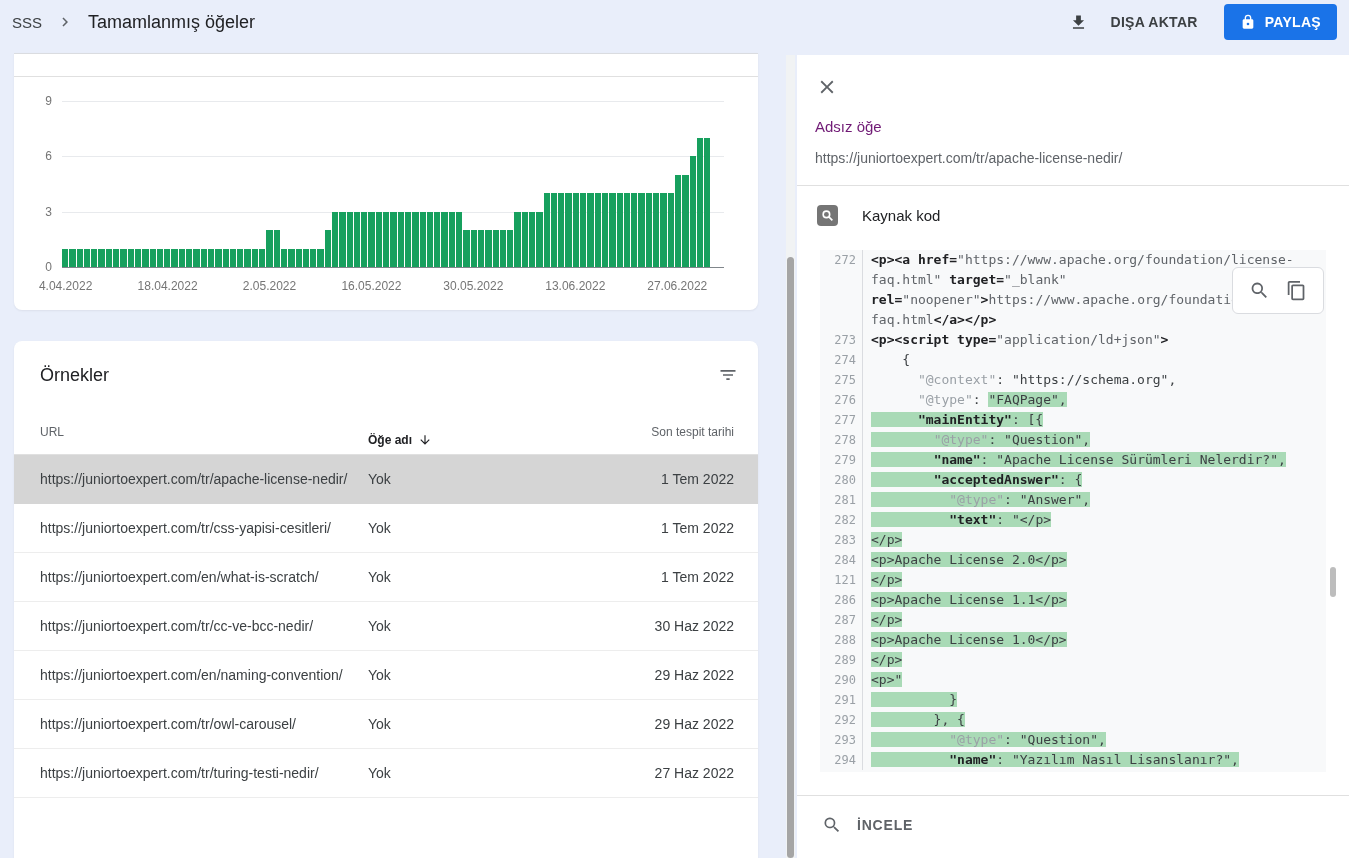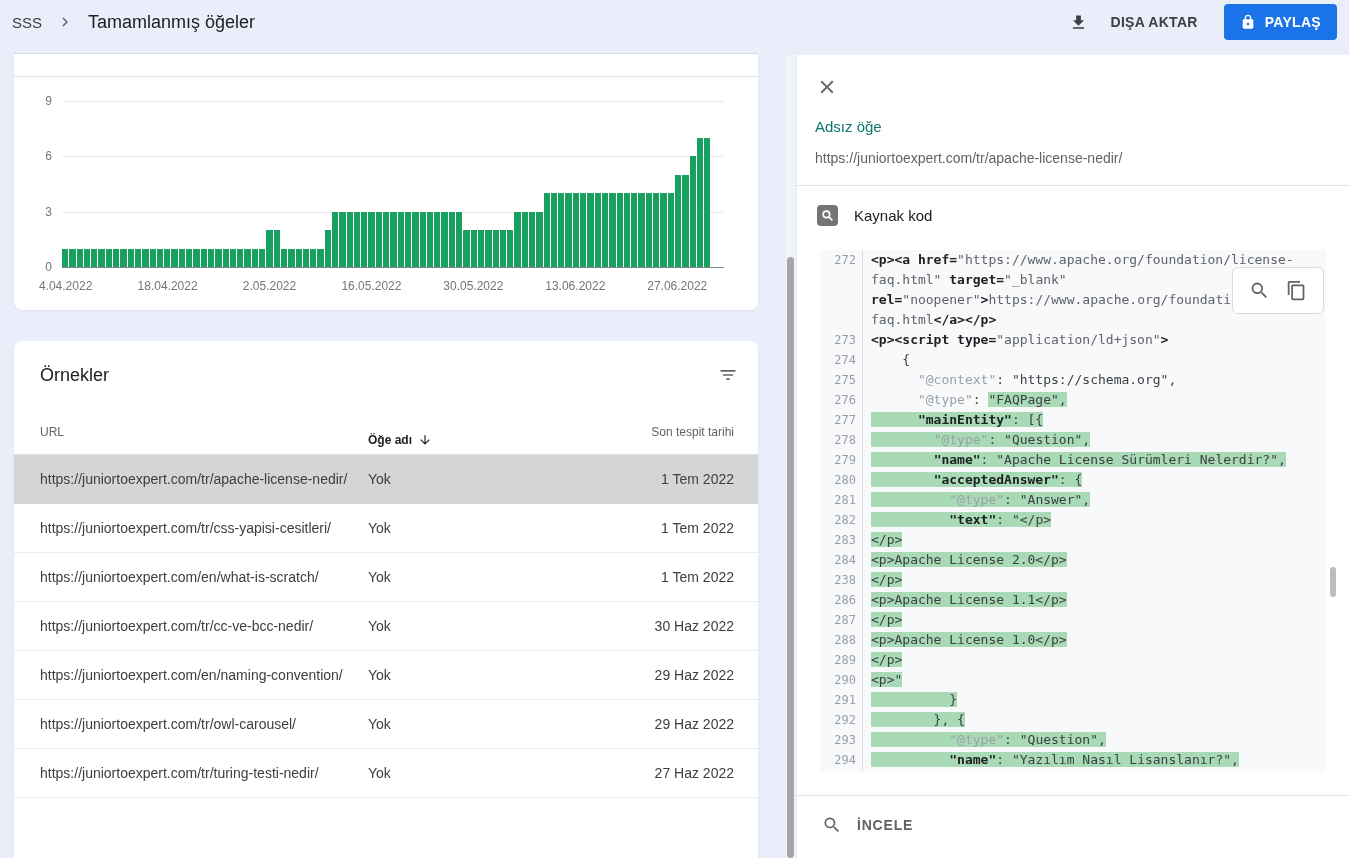--- a/index.html
+++ b/index.html
@@ -41,24 +41,24 @@
   .td-item { width:220px; }
   .td-date { flex:1; text-align:right; }
 
   
   .main-scroll-track { position:absolute; left:786px; top:55px; width:9px; height:803px; background:#f1f3f4; }
   .main-scroll-thumb { position:absolute; left:787px; top:257px; width:7px; height:601px; background:#a5a5a5; border-radius:4px; }
 
   
   .side-panel { position:absolute; left:797px; top:55px; width:552px; height:803px; background:#fff; }
   .close-btn { position:absolute; left:19px; top:21px; width:22px; height:22px; cursor:pointer; }
-  .item-title { position:absolute; left:18px; top:63px; font-size:15px; color:#0f766e; }
+  .item-title { position:absolute; left:18px; top:63px; font-size:15px; color:#701a75; }
   .item-url { position:absolute; left:18px; top:95px; font-size:14px; color:#5f6368; }
   .panel-divider { position:absolute; left:0; top:130px; width:100%; height:1px; background:#e0e0e0; }
-  .source-row { position:absolute; left:20px; top:150px; display:flex; align-items:center; gap:16px; }
+  .source-row { position:absolute; left:20px; top:150px; display:flex; align-items:center; gap:24px; }
   .source-icon { width:21px; height:21px; background:#757575; border-radius:4px; display:flex; align-items:center; justify-content:center; }
   .source-label { font-size:15px; color:#202124; }
 
   .code-block { position:absolute; left:23px; top:195px; width:506px; height:522px; background:#f8f9fa; overflow:hidden; }
   .code-line { display:flex; height:20px; }
   .ln { flex:none; width:36px; text-align:right; font-family:"DejaVu Sans Mono", monospace; font-size:12px; line-height:20px; color:#9aa0a6; }
   .ct { flex:1; margin-left:6px; border-left:1px solid #dadce0; padding-left:8px; font-family:"DejaVu Sans Mono", monospace; font-size:13px; line-height:20px; white-space:pre; color:#3c4043; overflow:hidden; }
   .sg-tag { font-weight:bold; color:#202124; }
   .sg-k { font-weight:bold; color:#202124; }
   .sg-str { color:#5f6368; }
@@ -360,21 +360,21 @@
       </div>
       <div class="code-line">
         <span class="ln">283</span>
         <div class="ct"><span class="hl"><span class="sg-v">&lt;/p&gt;</span></span></div>
       </div>
       <div class="code-line">
         <span class="ln">284</span>
         <div class="ct"><span class="hl"><span class="sg-v">&lt;p&gt;Apache License 2.0&lt;/p&gt;</span></span></div>
       </div>
       <div class="code-line">
-        <span class="ln">238</span>
+        <span class="ln">121</span>
         <div class="ct"><span class="hl"><span class="sg-v">&lt;/p&gt;</span></span></div>
       </div>
       <div class="code-line">
         <span class="ln">286</span>
         <div class="ct"><span class="hl"><span class="sg-v">&lt;p&gt;Apache License 1.1&lt;/p&gt;</span></span></div>
       </div>
       <div class="code-line">
         <span class="ln">287</span>
         <div class="ct"><span class="hl"><span class="sg-v">&lt;/p&gt;</span></span></div>
       </div>

